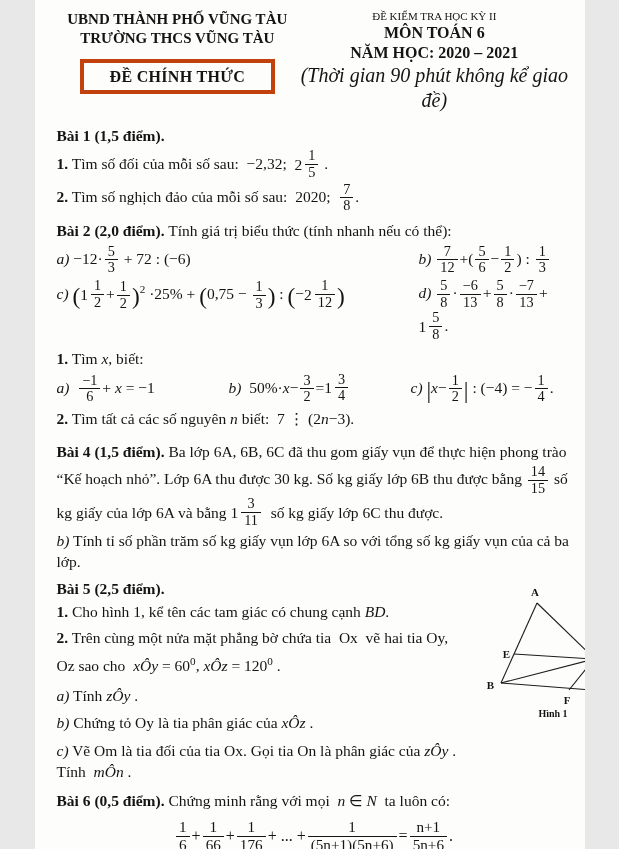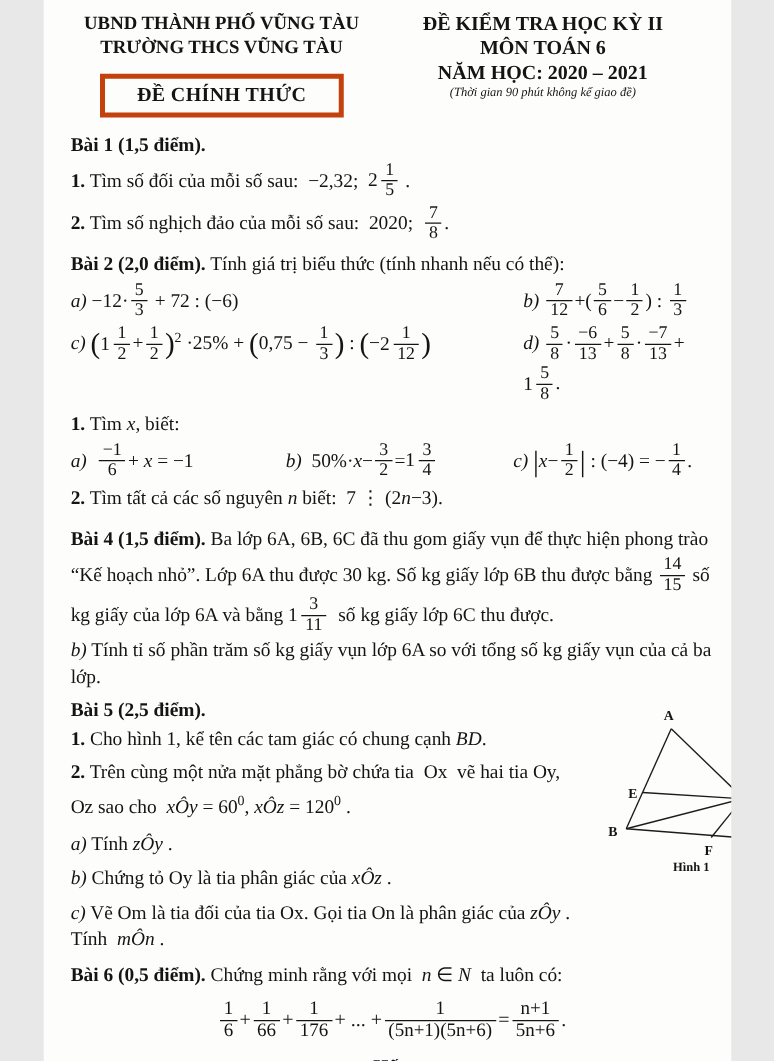--- a/index.html
+++ b/index.html
@@ -15,23 +15,23 @@
     box-sizing:border-box;
     padding:10px 14px 0 22px;
     overflow:hidden;
   }
   
   .header{display:flex;}
   .h-left{width:47%;text-align:center;}
   .org{font-weight:bold;font-size:15px;line-height:1.25;}
   .exam-box{display:inline-block;border:4px solid #c2410c;padding:3px 26px;font-weight:bold;font-size:16px;margin-top:11px;letter-spacing:.3px;}
   .h-right{flex:1;text-align:center;}
-  .t1{font-weight:bold;font-size:16px;line-height:1.2;}
+  .t1{font-weight:normal;font-size:11px;line-height:1.2;}
   .t2,.t3{font-weight:bold;font-size:16px;line-height:1.25;}
-  .t4{font-style:italic;font-size:10px;line-height:1.25;}
+  .t4{font-style:italic;font-size:20px;line-height:1.25;}
   
   .frac{display:inline-flex;flex-direction:column;text-align:center;vertical-align:middle;line-height:1.08;font-size:.92em;margin:0 2px;position:relative;top:-1px;}
   .frac .num{padding:0 3px;border-bottom:1.3px solid #141414;}
   .frac .den{padding:0 3px;}
   .mixed{display:inline-flex;align-items:center;}
   .mixed .whole{margin-right:1px;}
   sup{font-size:.72em;line-height:0;}
   .big{font-size:1.5em;line-height:.8;vertical-align:middle;font-weight:400;}
   .it{font-style:italic;}
   .bd{font-weight:bold;}

